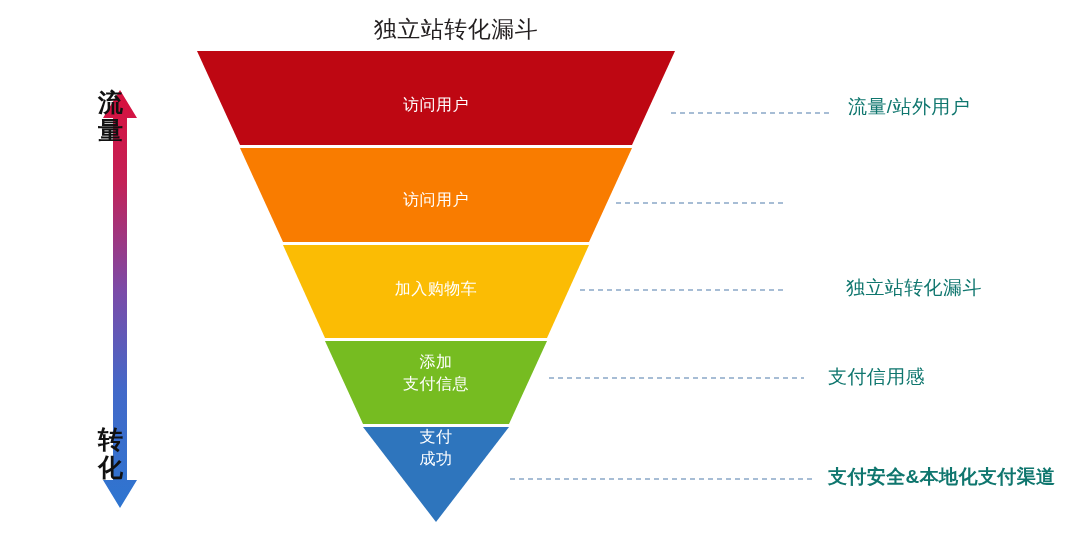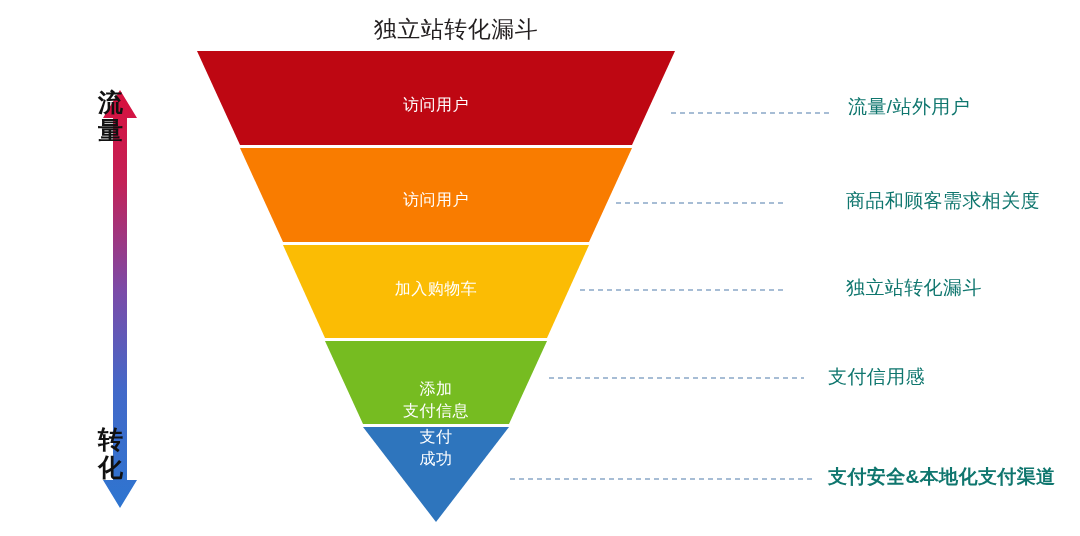--- a/index.html
+++ b/index.html
@@ -123,32 +123,31 @@
     <polygon points="89,197 395,197 353,290 131,290" fill="#FBBC04"></polygon>
 
     <polygon points="131,293 353,293 315,376 169,376" fill="#76BC21"></polygon>
 
     <polygon points="169,379 315,379 242,474" fill="#2E75BD"></polygon>
   </svg>
 
   <div class="funnel-label" style="left:290px; top:94px;">访问用户</div>
   <div class="funnel-label" style="left:290px; top:189px;">访问用户</div>
   <div class="funnel-label" style="left:290px; top:278px;">加入购物车</div>
-  <div class="funnel-label" style="left:290px; top:351px;margin-top:27px;">添加
+  <div class="funnel-label" style="left:290px; top:351px;">添加
 支付信息</div>
   <div class="funnel-label" style="left:290px; top:426px;">支付
 成功</div>
 
   <svg class="connectors" viewBox="0 0 1080 536">
     <line x1="655" y1="113" x2="815" y2="113" stroke="#8AA8C8" stroke-width="1.4" stroke-dasharray="5 4"></line>
     <line x1="600" y1="203" x2="768" y2="203" stroke="#8AA8C8" stroke-width="1.4" stroke-dasharray="5 4"></line>
     <line x1="564" y1="290" x2="768" y2="290" stroke="#8AA8C8" stroke-width="1.4" stroke-dasharray="5 4"></line>
     <line x1="533" y1="378" x2="788" y2="378" stroke="#8AA8C8" stroke-width="1.4" stroke-dasharray="5 4"></line>
     <line x1="494" y1="479" x2="800" y2="479" stroke="#8AA8C8" stroke-width="1.4" stroke-dasharray="5 4"></line>
   </svg>
 
   <div class="side-label" style="left:832px; top:94px;">流量/站外用户</div>
-  <div class="side-label" style="left:830px; top:188px;">商品和顾客需求相关度</div>
   <div class="side-label" style="left:830px; top:275px;">独立站转化漏斗</div>
   <div class="side-label" style="left:812px; top:364px;">支付信用感</div>
   <div class="side-label" style="left:812px; top:464px;font-weight:bold;">支付安全&amp;本地化支付渠道</div>
 
 </div>
 
 </body></html>

